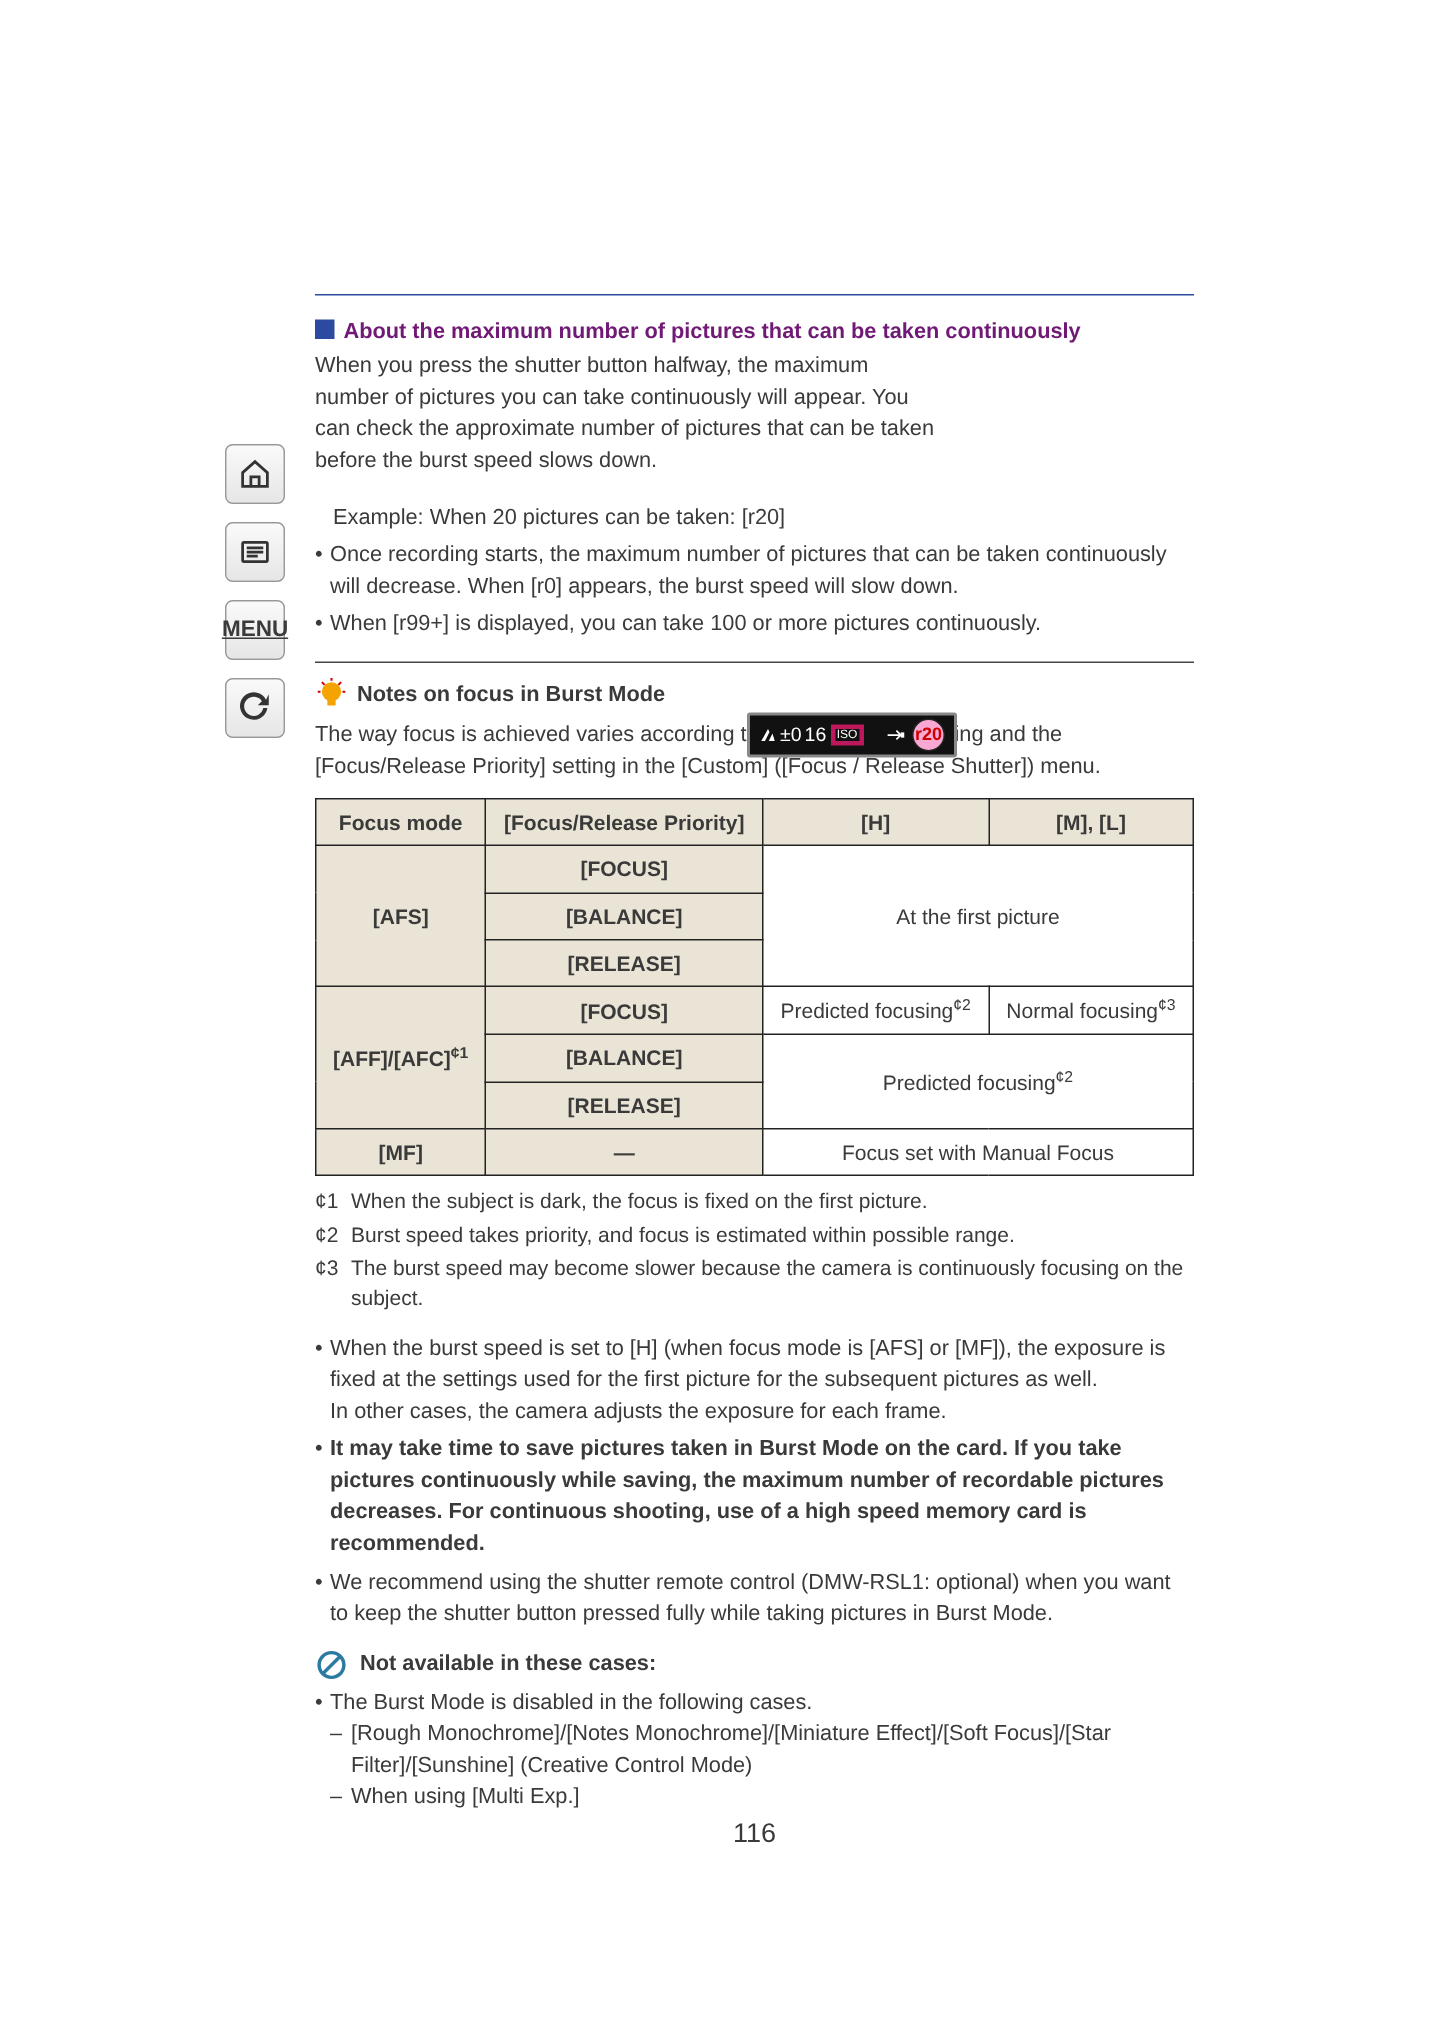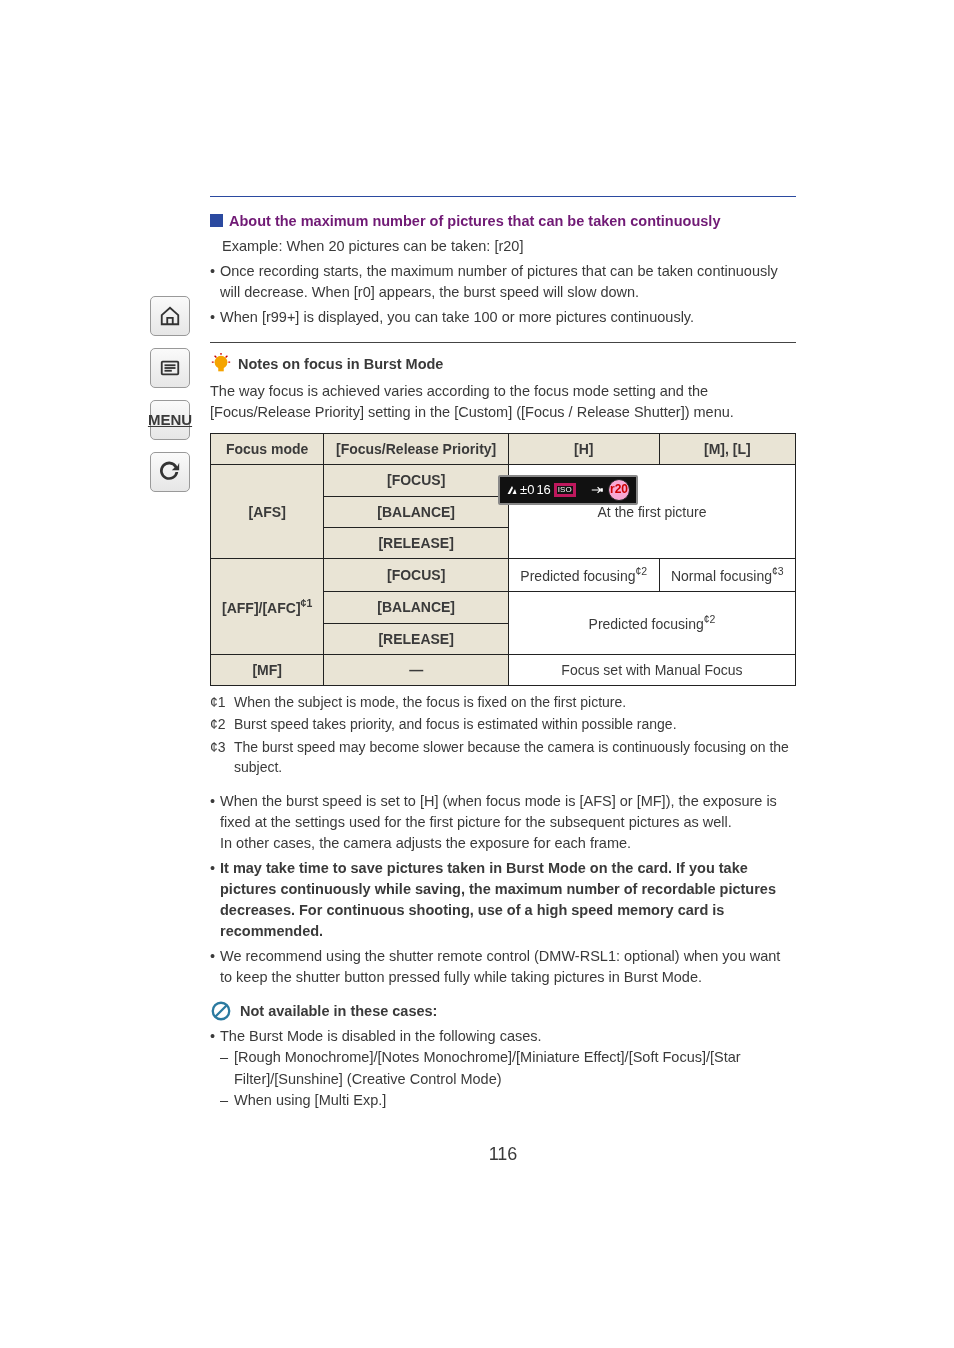--- a/index.html
+++ b/index.html
@@ -6,21 +6,21 @@
   body { background: #fff; font-family: Arial, Helvetica, sans-serif; color: #3a3a3a; font-size: 14.5px; line-height: 1.45; width: 954px; }
   .page { position: relative; padding: 196px 158px 60px 210px; }
   .sidebar { position: absolute; left: 150px; top: 296px; width: 44px; display: flex; flex-direction: column; gap: 12px; }
   .side-icon { width: 40px; height: 40px; border: 1px solid #999; border-radius: 5px; display: flex; align-items: center; justify-content: center; background: linear-gradient(#fafafa,#e6e6e6); }
   .side-icon svg { width: 22px; height: 22px; }
   .breadcrumb { font-size: 13px; color: #3a3a3a; margin-bottom: 4px; }
   .hr-top { border: none; border-top: 1.5px solid #2b4aa0; margin-bottom: 14px; }
   .sq { display:inline-block; width:13px; height:13px; background:#2b4aa0; vertical-align: -1px; margin-right:6px; }
   .h-about { font-weight: bold; color: #701a75; }
   .para { margin-top: 2px; }
-  .indent1 { margin-left: 12px; margin-top: 4px; }
+  .indent1 { margin-left: 12px; margin-top: 17px; }
   .bullet { margin-top: 4px; }
   .bullet .dot { display:inline-block; width:10px; text-align:left; }
   .bullet .txt { display:block; margin-left: 10px; margin-top:-1.45em; }
   .section-sep { border: none; border-top: 1px solid #444; margin: 14px 0 10px; }
   .notes-row { display:flex; align-items:center; gap:6px; margin-bottom:6px; }
   .lamp-icon { width:22px; height:22px; }
   .notes-title { font-weight:bold; }
   table { border-collapse: collapse; width: 100%; margin: 10px 0 6px; font-size: 14px; }
   th, td { border: 1px solid #222; padding: 5px 10px; text-align: center; vertical-align: middle; }
   th { background: #e9e4d5; font-weight: bold; }
@@ -28,21 +28,21 @@
   .foot { font-size: 14px; margin-top: 2px; }
   .foot .lbl { display:inline-block; width:24px; }
   .foot .ftxt { display:block; margin-left:24px; margin-top:-1.45em; }
   .strong { font-weight: bold; }
   .na-row { display:flex; align-items:center; gap:8px; margin-top:12px; margin-bottom:4px; }
   .na-icon { width:22px; height:22px; }
   .na-title { font-weight:bold; }
   .dash { margin-left:10px; }
   .dash .d { display:inline-block; width:14px; }
   .dash .dt { display:block; margin-left:14px; margin-top:-1.45em; }
-  .page-num { text-align:center; margin-top:30px; font-size:18px; }
+  .page-num { text-align:center; font-size:18px; }
   .display-badge { position:absolute; right:158px; top:264px; width:140px; height:30px; border:2px solid #888; border-radius:2px; background:#111; color:#fff; display:flex; align-items:center; padding:0 6px; justify-content:space-between; }
   .db-left { font-size:13px; display:flex; align-items:center; gap:2px; }
   .db-iso { font-size:8px; border:3px solid #be185d; padding:0 1px; line-height:1; margin-left:1px; }
   .db-right { display:flex; align-items:center; gap:4px; }
   .db-circ { width:22px; height:22px; border-radius:50%; background:#f9a8d4; border:1.5px solid #222; display:flex; align-items:center; justify-content:center; color:#c00; font-weight:bold; font-size:12px; }
   .about-wrap { position:relative; }
   .about-text { width: 420px; }
 </style>
 </head>
 <body>
@@ -85,20 +85,21 @@
       </span>
       <span class="db-right">
         <svg width="14" height="14" viewBox="0 0 24 24" fill="#fff">
             <path d="M3 12 H17 M13 7 L18 12 L13 17" stroke="#fff" stroke-width="2" fill="none"></path>
             <rect x="18" y="9" width="4" height="6"></rect>
           </svg>
         <span class="db-circ">r20</span>
       </span>
     </div>
     <div><span class="sq"></span><span class="h-about">About the maximum number of pictures that can be taken continuously</span></div>
+    <div class="para about-text">When you press the shutter button halfway, the maximum number of pictures you can take continuously will appear. You can check the approximate number of pictures that can be taken before the burst speed slows down.</div>
   </div>
 
   <div class="indent1">Example: When 20 pictures can be taken: [r20]</div>
   <div class="bullet"><span class="dot">•</span><span class="txt">Once recording starts, the maximum number of pictures that can be taken continuously will decrease. When [r0] appears, the burst speed will slow down.</span></div>
   <div class="bullet"><span class="dot">•</span><span class="txt">When [r99+] is displayed, you can take 100 or more pictures continuously.</span></div>
 
   <hr class="section-sep">
 
   <div class="notes-row">
     <svg class="lamp-icon" viewBox="0 0 24 24">
@@ -143,21 +144,21 @@
           <th>[RELEASE]</th>
         </tr>
     <tr>
       <th>[MF]</th>
       <th>—</th>
       <td colspan="2">Focus set with Manual Focus</td>
     </tr>
   </tbody>
     </table>
 
-  <div class="foot"><span class="lbl">¢1</span><span class="ftxt">When the subject is mode, the focus is fixed on the first picture.</span></div>
+  <div class="foot"><span class="lbl">¢1</span><span class="ftxt">When the subject is dark, the focus is fixed on the first picture.</span></div>
   <div class="foot"><span class="lbl">¢2</span><span class="ftxt">Burst speed takes priority, and focus is estimated within possible range.</span></div>
   <div class="foot"><span class="lbl">¢3</span><span class="ftxt">The burst speed may become slower because the camera is continuously focusing on the subject.</span></div>
 
   <div style="height:10px"></div>
 
   <div class="bullet"><span class="dot">•</span><span class="txt"><span>When the burst speed is set to [H] (when focus mode is [AFS] or [MF]), the exposure is fixed at the settings used for the first picture for the subsequent pictures as well.</span><br><span>In other cases, the camera adjusts the exposure for each frame.</span></span></div>
   <div class="bullet"><span class="dot">•</span><span class="txt strong">It may take time to save pictures taken in Burst Mode on the card. If you take pictures continuously while saving, the maximum number of recordable pictures decreases. For continuous shooting, use of a high speed memory card is recommended.</span></div>
   <div class="bullet"><span class="dot">•</span><span class="txt">We recommend using the shutter remote control (DMW-RSL1: optional) when you want to keep the shutter button pressed fully while taking pictures in Burst Mode.</span></div>
 
   <div class="na-row">

